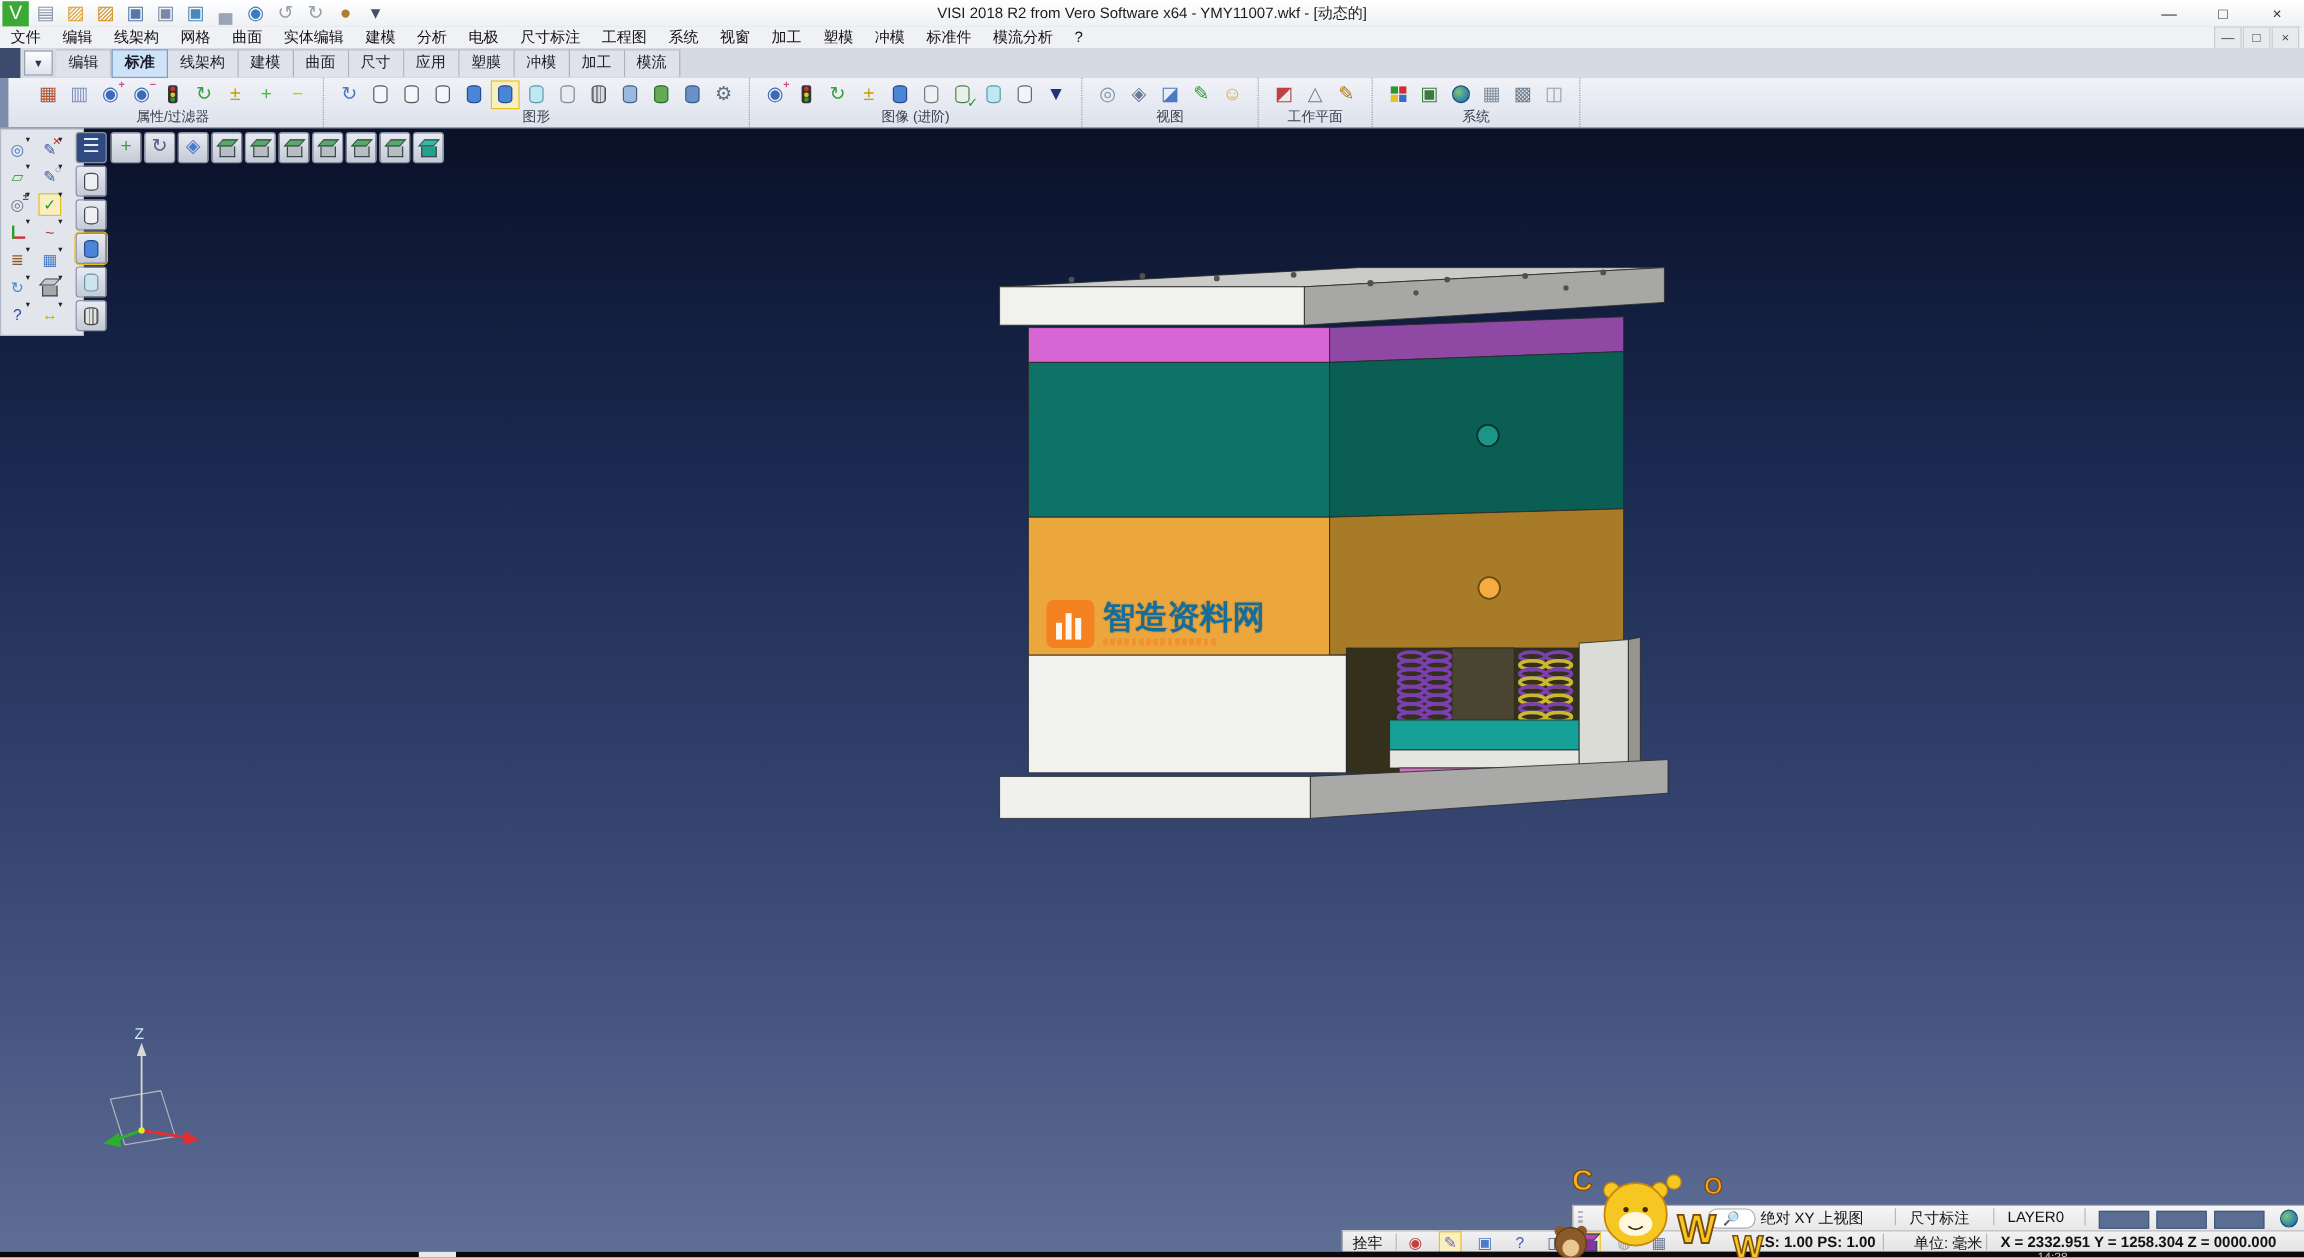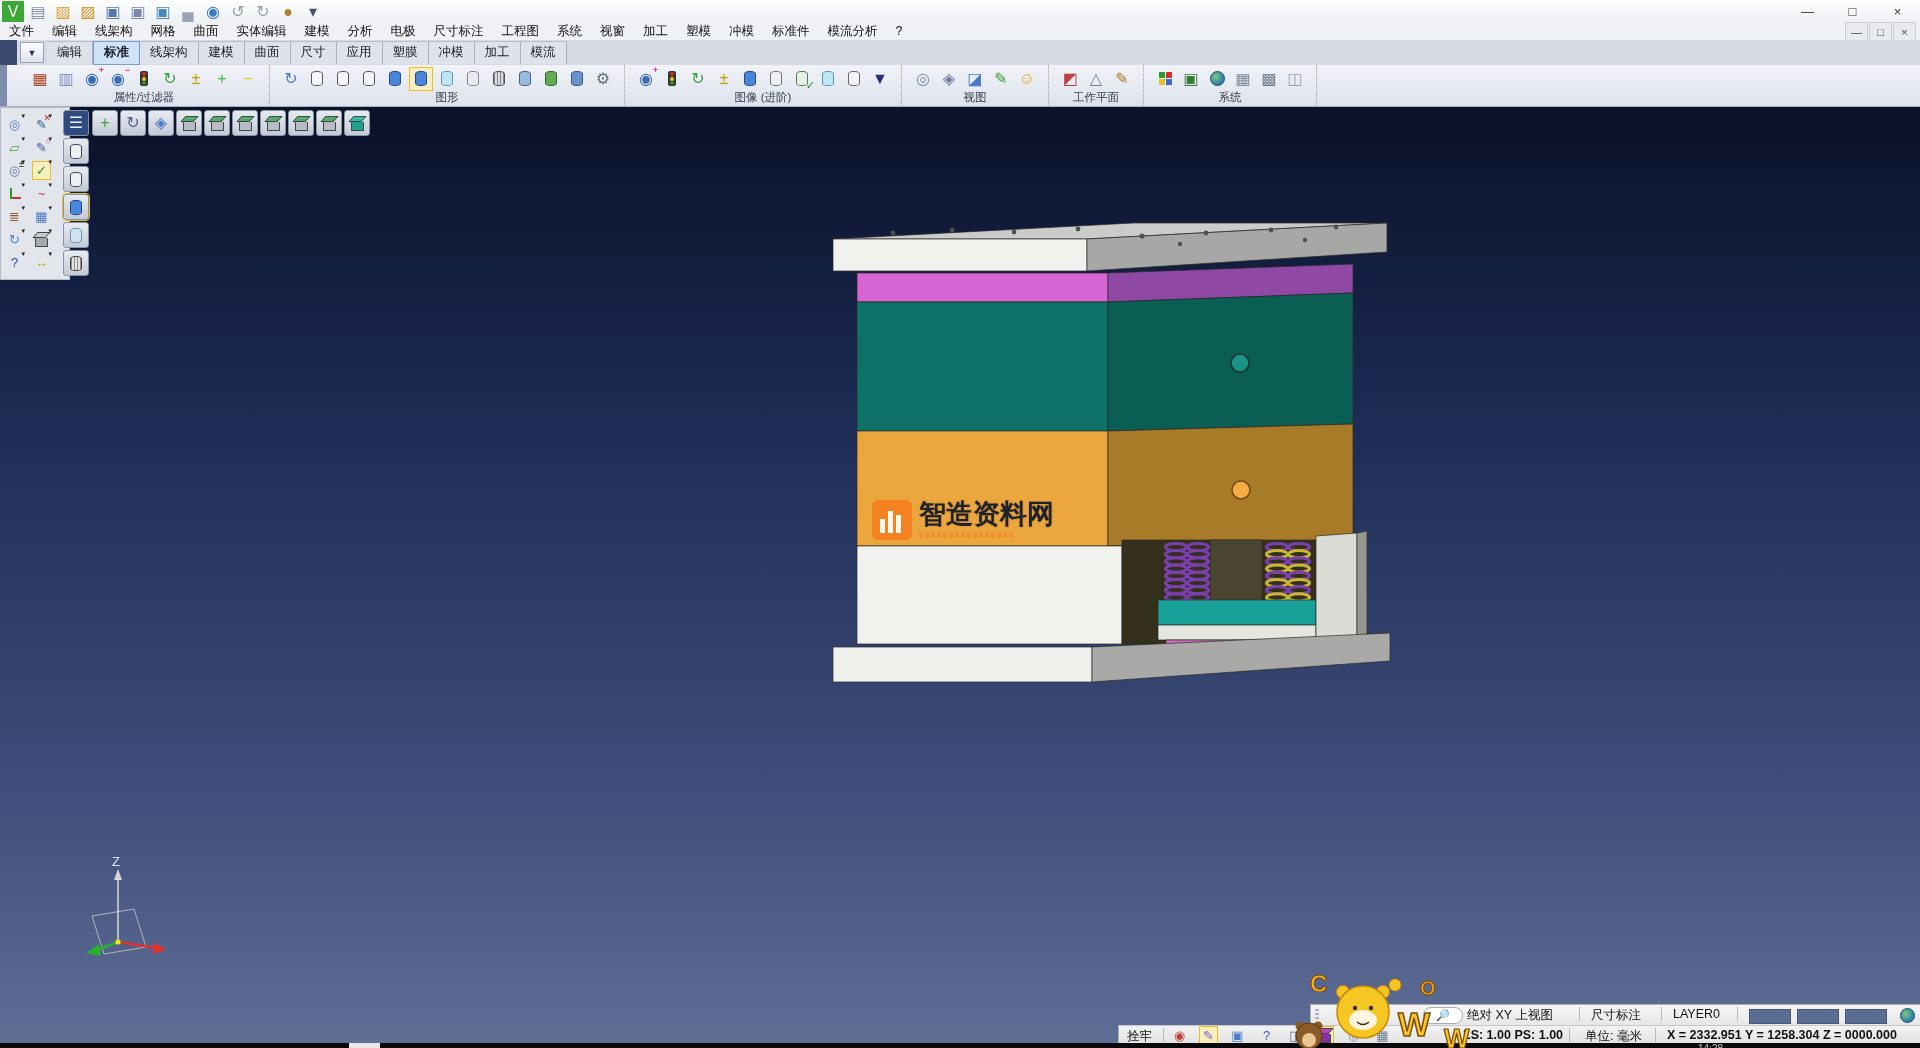--- a/index.html
+++ b/index.html
@@ -115,20 +115,21 @@
       <span class="icon">
         <span class="g" style="color: rgb(154, 160, 168);">↻</span>
       </span>
       <span class="icon">
         <span class="g" style="color: rgb(176, 128, 48);">●</span>
       </span>
       <span class="icon">
         <span class="g" style="color: rgb(68, 80, 102);">▾</span>
       </span>
     </div>
+  <div id="window-title">VISI 2018 R2 from Vero Software x64 - YMY11007.wkf - [动态的]</div>
   <div id="win-controls">
     <div class="wbtn">—</div>
     <div class="wbtn">□</div>
     <div class="wbtn">×</div>
   </div>
 </div>
 
 <div id="menubar">
   <div id="mdi-controls">
     <div class="mbtn">—</div>
@@ -573,21 +574,21 @@
     </span>
   </div>
 
 <div id="watermark">
   <div id="wm-logo" style="background: rgb(245, 127, 30);">
     <div style="left:8px;height:14px;"></div>
     <div style="left:16px;height:22px;"></div>
     <div style="left:24px;height:18px;"></div>
   </div>
   <div>
-    <div id="wm-text" style="color: #0f172a;">智造资料网</div>
+    <div id="wm-text" style="color: #0369a1;">智造资料网</div>
     <div id="wm-sub"></div>
   </div>
 </div>
 
 <div id="status-a">
   <div class="grip" style="left:4px;"></div>
   <div id="search-chip">
       <span>🔎</span>
     </div>
   <div class="sseg" style="left:156px;">绝对 XY 上视图</div>
@@ -629,21 +630,21 @@
       </span>
       <span class="icon">
         <span class="g" style="color: rgb(153, 165, 181);">◍</span>
       </span>
       <span class="icon">
         <span class="g" style="color: rgb(106, 122, 152);">▦</span>
       </span>
     </div>
   <div class="sseg" style="left:344px;font-weight:bold;text-align:right;">LS: 1.00 PS: 1.00</div>
   <div class="ssep" style="left:450px;"></div>
-  <div class="sseg" style="left:466px;">单位: 毫米</div>
+  <div class="sseg" style="left:476px;">单位: 毫米</div>
   <div class="ssep" style="left:536px;"></div>
   <div class="sseg" style="left:548px;font-weight:bold;">X = 2332.951 Y = 1258.304 Z = 0000.000</div>
 </div>
 
 <div id="taskbar">
   <div id="task-chunk"></div>
   <div id="task-time">14:28</div>
 </div>
 
 <svg id="mascot-svg" width="220" height="98" viewBox="1280 950 220 98">

